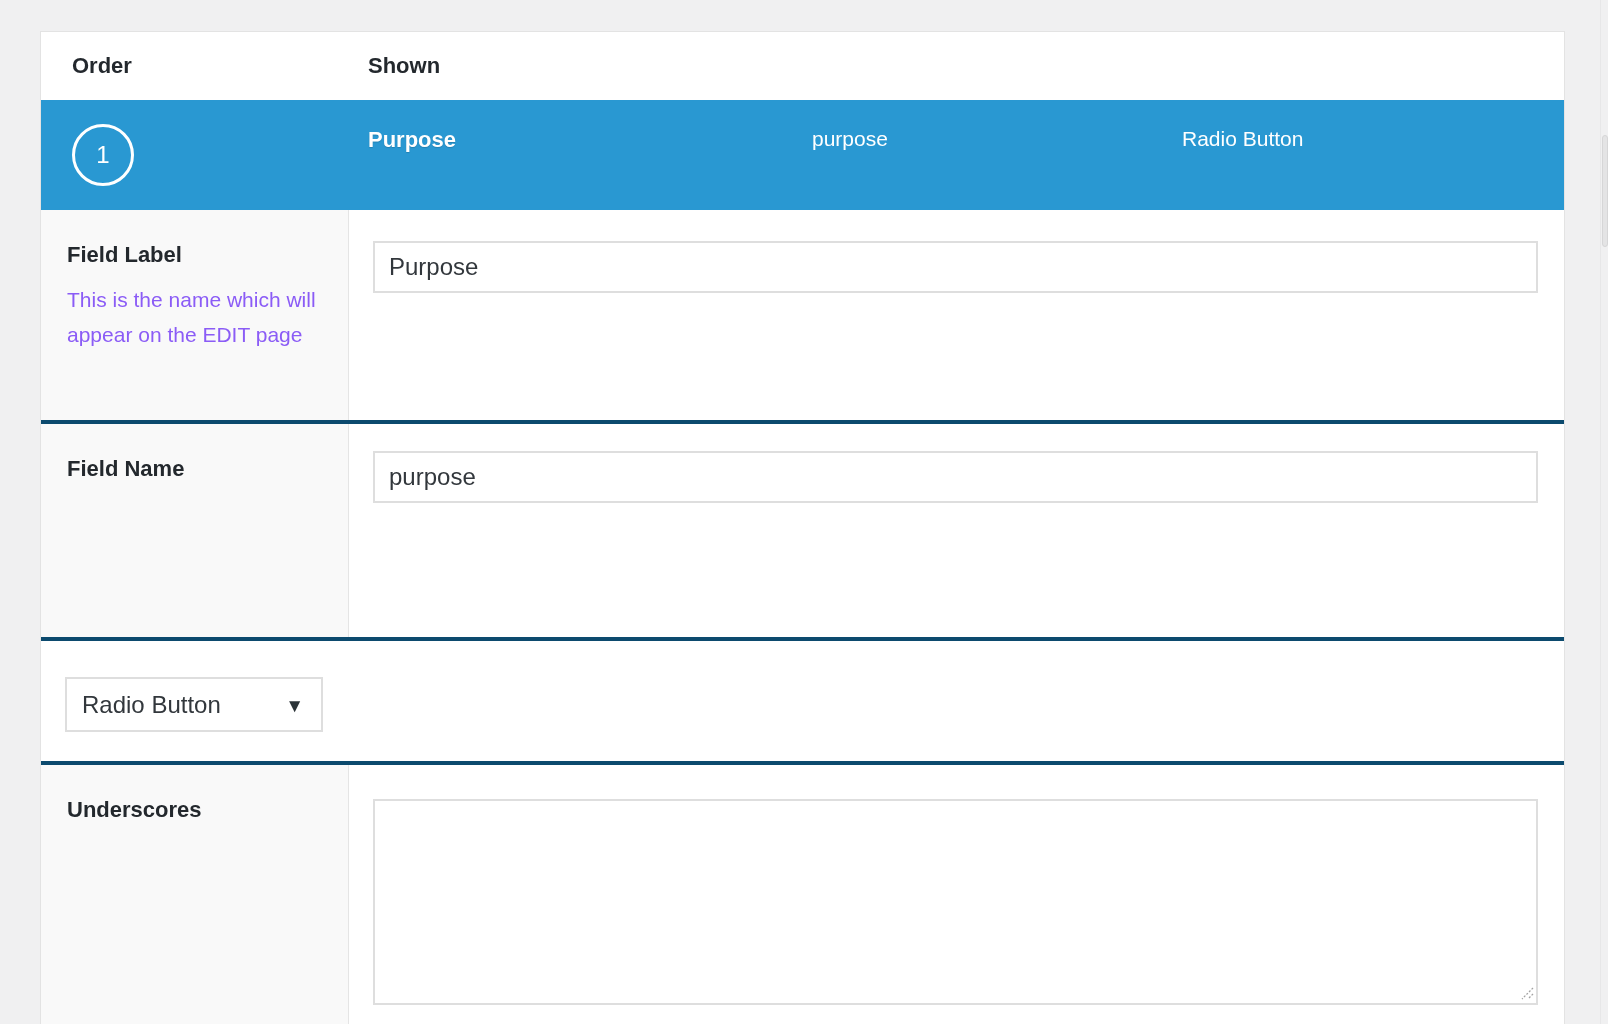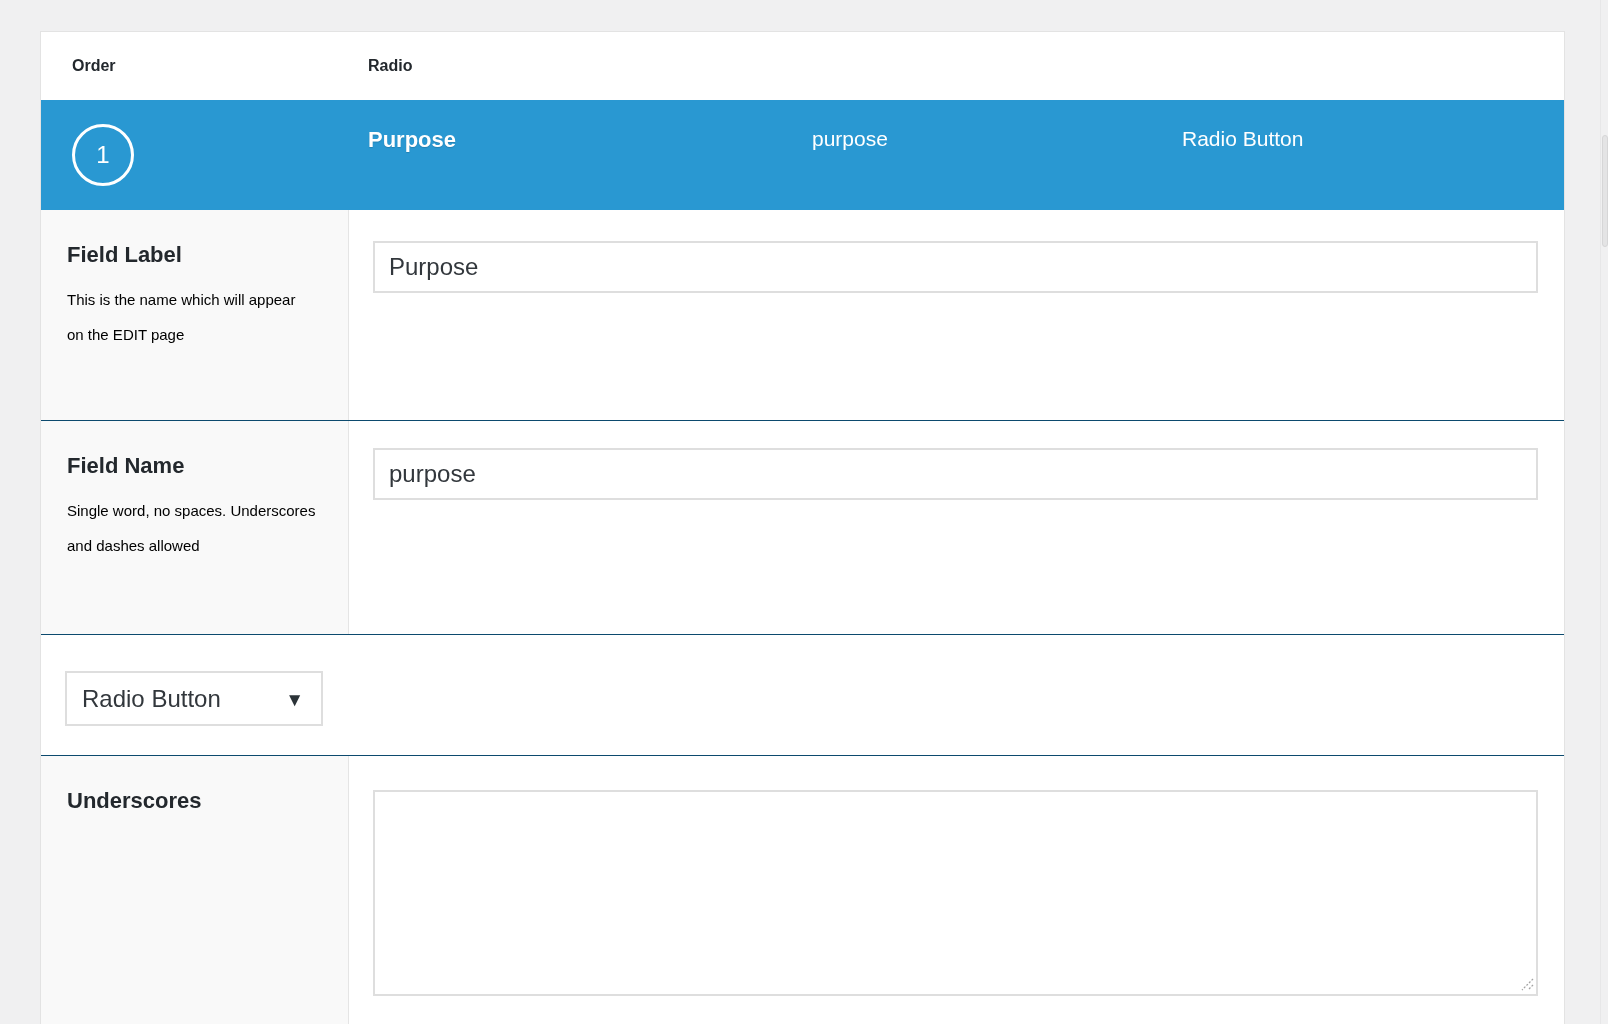--- a/index.html
+++ b/index.html
@@ -23,21 +23,21 @@
   
   .thead {
     display: grid;
     grid-template-columns: 327px 444px 370px 1fr;
     height: 68px;
     align-items: center;
     background: #ffffff;
   }
   .thead .hcell {
     font-weight: bold;
-    font-size: 16px;
+    font-size: 22px;
     color: #23282d;
   }
   .thead .hcell.first { padding-left: 31px; }
   
   .active-row {
     position: relative;
     display: grid;
     grid-template-columns: 327px 444px 370px 1fr;
     height: 110px;
     background: #2998d2;
@@ -62,42 +62,42 @@
     font-weight: bold;
     font-size: 22px;
     text-shadow: 0 1px 1px rgba(0,0,0,0.15);
   }
   
   .form-row {
     display: grid;
     grid-template-columns: 308px 1fr;
     background: #ffffff;
   }
-  .form-row.bordered { border-top: 1px solid #0c4a6e; }
+  .form-row.bordered { border-top: 4px solid #0c4a6e; }
   .row-label        { height: 210px; }
   .row-name         { height: 213px; }
   .row-type         { height: 120px; }
   .row-instructions { height: 400px; }
   .label-cell {
     box-sizing: border-box;
     background: #f9f9f9;
     border-right: 1px solid #e5e5e5;
     padding: 32px 32px 0 26px;
   }
   .label-cell h4 {
     margin: 0 0 14px 0;
     font-size: 22px;
     line-height: 26px;
     color: #23282d;
   }
   .label-cell p {
     margin: 0;
-    font-size: 15px;
+    font-size: 21px;
     line-height: 35px;
-    color: #000000;
+    color: #8b5cf6;
   }
   .control-cell { padding-left: 24px; padding-right: 26px; }
   .pad-31 { padding-top: 31px; }
   .pad-27 { padding-top: 27px; }
   .pad-36 { padding-top: 36px; }
   .pad-34 { padding-top: 34px; }
   .text-input {
     box-sizing: border-box;
     width: 100%;
     height: 52px;
@@ -176,21 +176,21 @@
     border-radius: 3px;
   }
 </style>
 </head>
 <body>
 
 <div class="field-table">
 
   <div class="thead">
     <div class="hcell first">Order</div>
-    <div class="hcell">Radio</div>
+    <div class="hcell">Shown</div>
   </div>
 
   <div class="active-row">
     <div class="acell">
       <div class="order-circle">
         <span>1</span>
       </div>
     </div>
     <div class="acell label-col">Purpose</div>
     <div class="acell">purpose</div>
@@ -203,21 +203,20 @@
       <p>This is the name which will appear on the EDIT page</p>
     </div>
     <div class="control-cell pad-31">
       <input type="text" class="text-input" value="Purpose" style="">
     </div>
   </div>
 
   <div class="form-row row-name bordered">
     <div class="label-cell">
       <h4>Field Name</h4>
-      <p>Single word, no spaces. Underscores and dashes allowed</p>
     </div>
     <div class="control-cell pad-27">
       <input type="text" class="text-input" value="purpose" style="">
     </div>
   </div>
 
   <div class="form-row row-type bordered">
     <div class="control-cell pad-36">
       <div class="select-box">
         <span>Radio Button</span>

